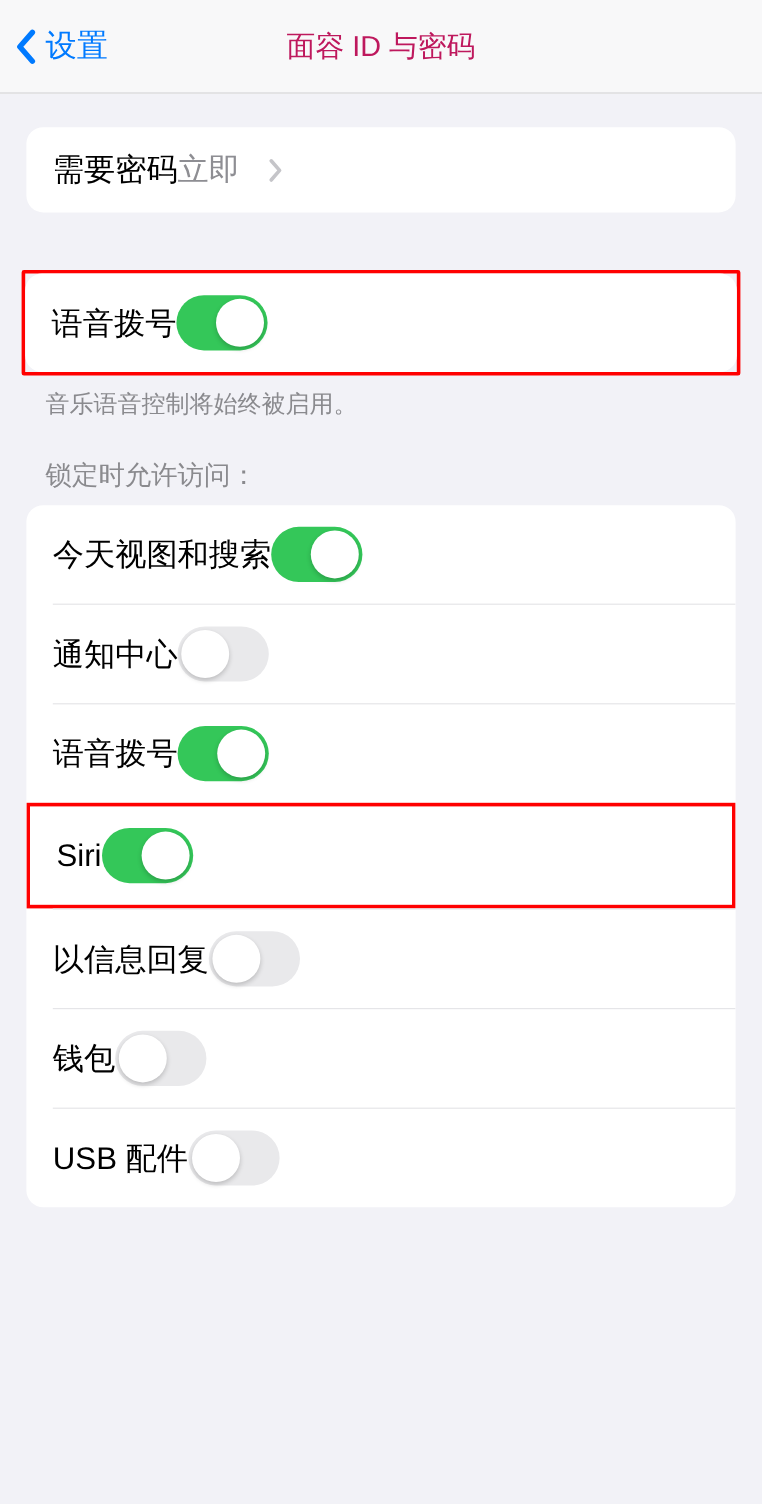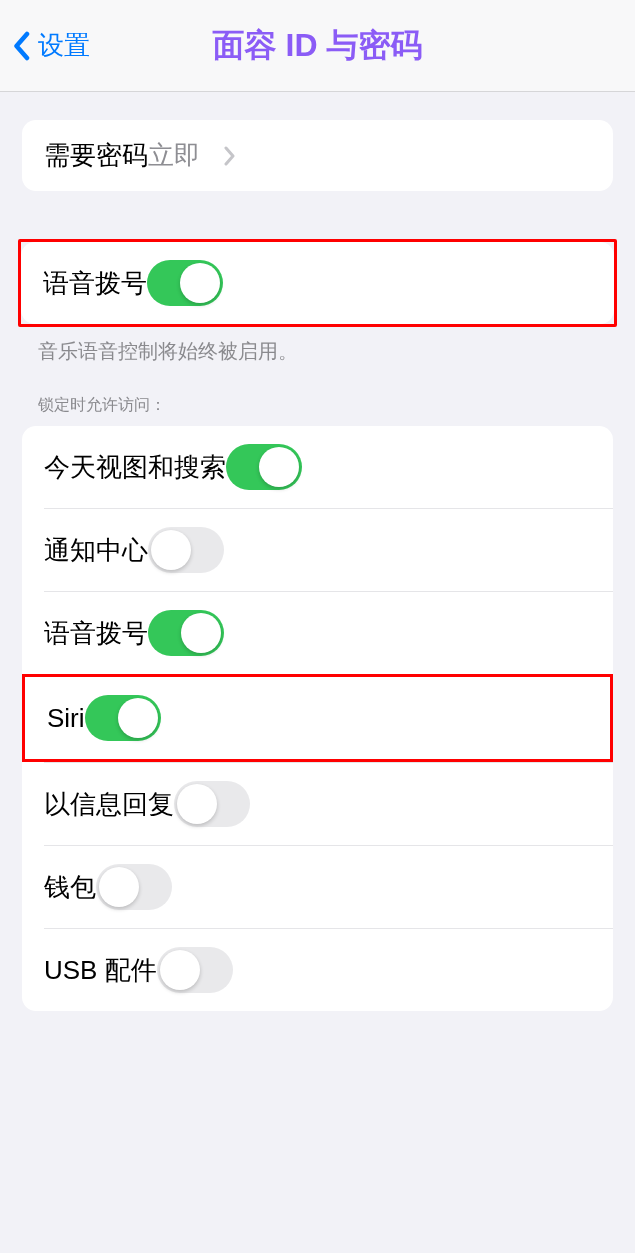--- a/index.html
+++ b/index.html
@@ -8,21 +8,21 @@
       box-sizing: border-box;
       font-family: -apple-system, BlinkMacSystemFont, "Segoe UI", Helvetica, Arial, sans-serif;
     }
     body {
       width: 635px;
       height: 1253px;
       background: #f2f2f7;
       overflow: hidden;
     }
     .header {
-      height: 92px;
+      height: 78px;
       background: #f8f8f9;
       border-bottom: 1px solid #d6d6d8;
       display: flex;
       align-items: center;
       position: relative;
     }
     .back-button {
       display: flex;
       align-items: center;
       padding-left: 12px;
@@ -32,23 +32,23 @@
     }
     .back-chevron {
       width: 18px;
       height: 30px;
       margin-right: 8px;
     }
     .header-title {
       position: absolute;
       left: 50%;
       transform: translateX(-50%);
-      font-size: 32px;
-      font-weight: 700;
-      color: #8b5cf6;
+      font-size: 24px;
+      font-weight: 400;
+      color: #be185d;
     }
     .content {
       padding-top: 28px;
     }
     .group {
       background: #fff;
       border-radius: 14px;
       margin: 0 22px;
       overflow: hidden;
     }
@@ -110,21 +110,21 @@
     .toggle.off .toggle-knob {
       left: 3px;
     }
     .section-footer {
       font-size: 20px;
       color: #8a8a8e;
       padding: 10px 38px 0;
       line-height: 1.4;
     }
     .section-header {
-      font-size: 16px;
+      font-size: 22px;
       color: #8a8a8e;
       padding: 30px 38px 10px;
     }
     .highlight-box {
       border: 3px solid #ff0000;
       border-radius: 2px;
     }
   </style>
 </head>
 <body>

